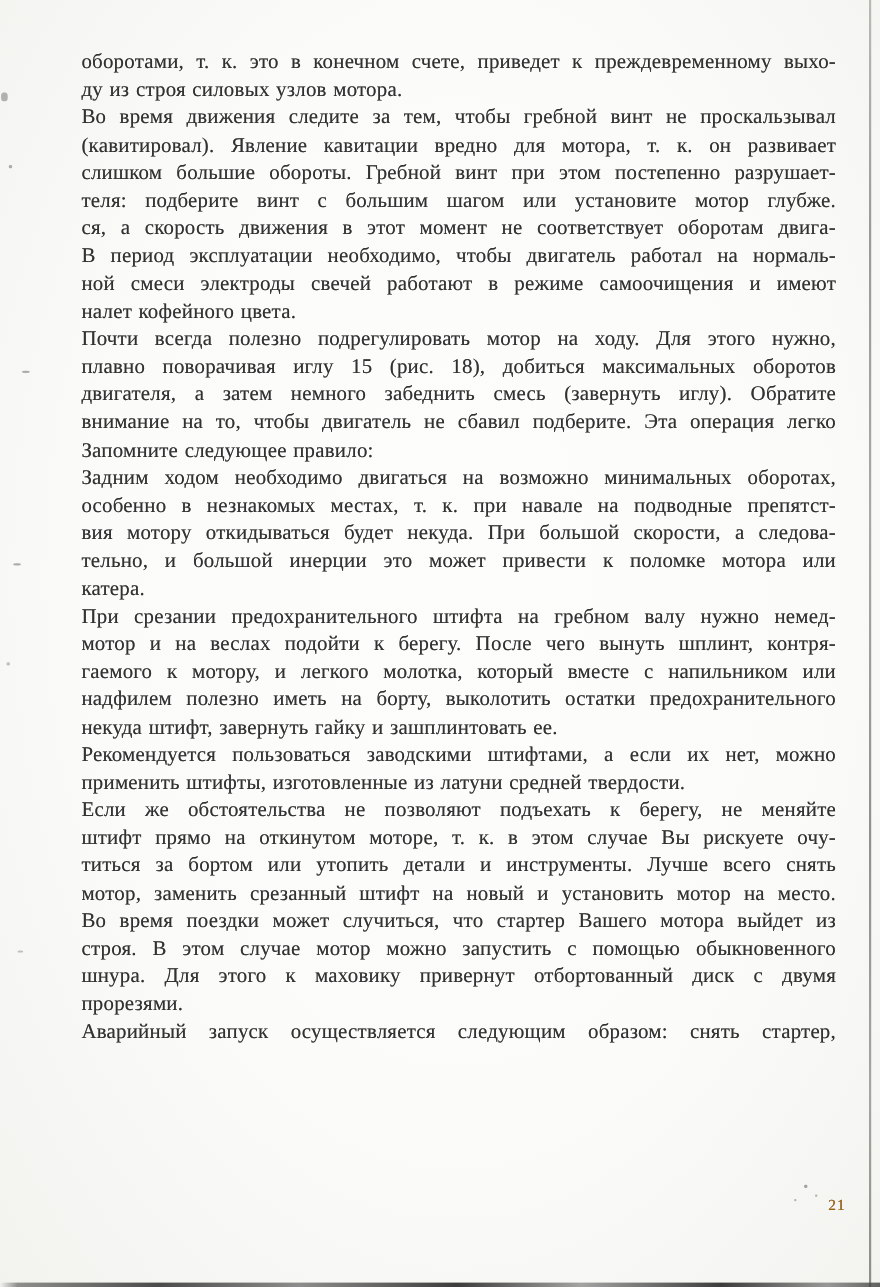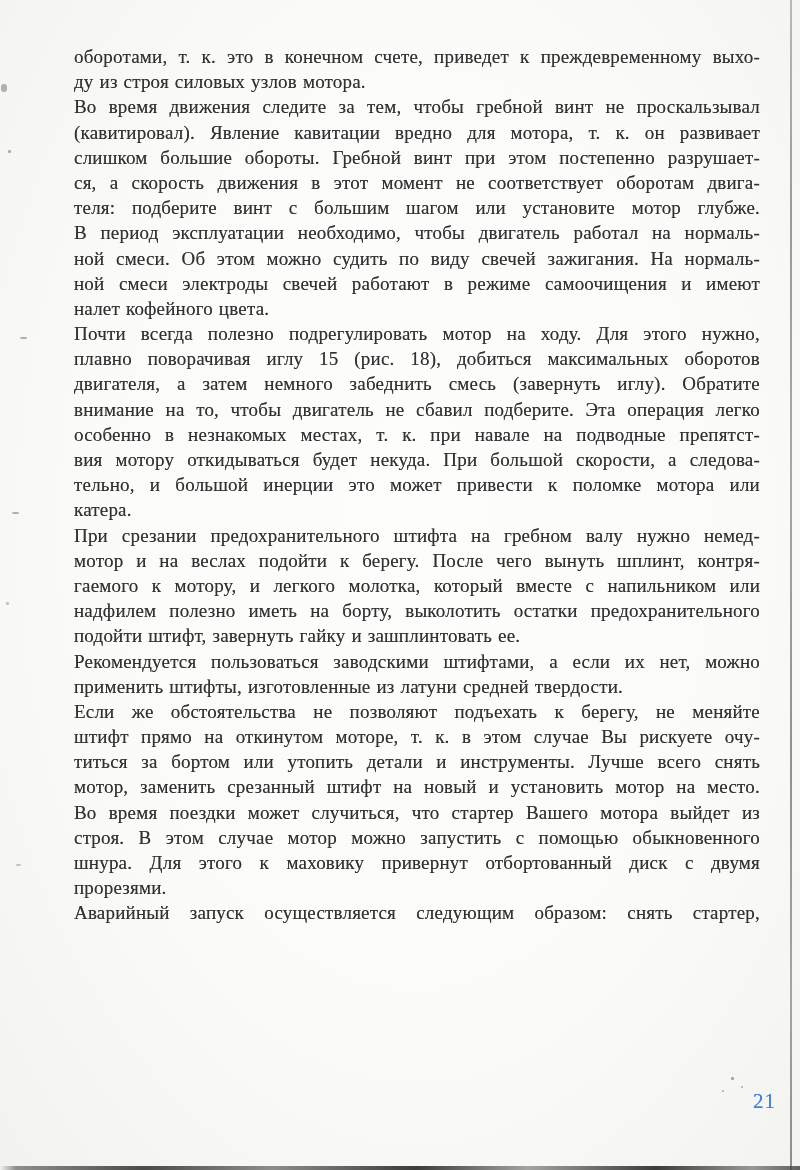--- a/index.html
+++ b/index.html
@@ -21,21 +21,21 @@
     text-shadow:0 0 0.6px rgba(50,50,50,0.6);
   }
   .line {
     height:25.2px; line-height:25.2px;
     white-space:nowrap;
     text-align:justify; text-align-last:left;
   }
   .line.just { white-space:normal; text-align-last:justify; }
   .page-number {
     position:absolute; left:753px; top:1089px;
-    color:#3b82f6; font-size:21px; letter-spacing:1px;
+    color:#a16207; font-size:14px; letter-spacing:1px;
     text-shadow:0 0 0.6px rgba(50,50,50,0.6);
   }
   .edge-right {
     position:absolute; top:0; bottom:0; left:790px; width:2px;
     background:linear-gradient(180deg, #b9b9b6 0%, #9a9a97 18%, #a8a8a5 40%, #90908d 65%, #a5a5a2 85%, #8c8c89 100%);
   }
   .edge-bottom {
     position:absolute; left:0; right:0; bottom:0; height:4px;
     background:linear-gradient(90deg,
       rgba(60,60,58,0) 0%, rgba(60,60,58,.55) 2%, rgba(45,45,43,.85) 18%,
@@ -56,39 +56,40 @@
 </head>
 <body>
 
 <div class="page">
   <div class="text-block">
       <div class="line just">оборотами, т. к. это в конечном счете, приведет к преждевременному выхо-</div>
       <div class="line">ду из строя силовых узлов мотора.</div>
       <div class="line just">Во время движения следите за тем, чтобы гребной винт не проскальзывал</div>
       <div class="line just">(кавитировал). Явление кавитации вредно для мотора, т. к. он развивает</div>
       <div class="line just">слишком большие обороты. Гребной винт при этом постепенно разрушает-</div>
+      <div class="line just">теля: подберите винт с большим шагом или установите мотор глубже.</div>
       <div class="line just">ся, а скорость движения в этот момент не соответствует оборотам двига-</div>
-      <div class="line just">теля: подберите винт с большим шагом или установите мотор глубже.</div>
       <div class="line just">В период эксплуатации необходимо, чтобы двигатель работал на нормаль-</div>
-      <div class="line just">ной смеси. Об этом можно судить по виду свечей зажигания. На нормаль-</div>
       <div class="line just">ной смеси электроды свечей работают в режиме самоочищения и имеют</div>
       <div class="line">налет  кофейного  цвета.</div>
       <div class="line just">Почти всегда полезно подрегулировать мотор на ходу. Для этого нужно,</div>
       <div class="line just">плавно поворачивая иглу 15 (рис. 18), добиться максимальных оборотов</div>
       <div class="line just">двигателя, а затем немного забеднить смесь (завернуть иглу). Обратите</div>
       <div class="line just">внимание на то, чтобы двигатель не сбавил подберите. Эта операция легко</div>
+      <div class="line">Запомните  следующее  правило:</div>
+      <div class="line just">Задним ходом необходимо двигаться на возможно минимальных оборотах,</div>
       <div class="line just">особенно в незнакомых местах, т. к. при навале на подводные препятст-</div>
       <div class="line just">вия мотору откидываться будет некуда. При большой скорости, а следова-</div>
       <div class="line just">тельно, и большой инерции это может привести к поломке мотора или</div>
       <div class="line">катера.</div>
       <div class="line just">При срезании предохранительного штифта на гребном валу нужно немед-</div>
       <div class="line just">мотор и на веслах подойти к берегу. После чего вынуть шплинт, контря-</div>
       <div class="line just">гаемого к мотору, и легкого молотка, который вместе с напильником или</div>
       <div class="line just">надфилем полезно иметь на борту, выколотить остатки предохранительного</div>
-      <div class="line">подойти штифт, завернуть гайку и зашплинтовать ее.</div>
+      <div class="line">некуда штифт, завернуть гайку и зашплинтовать ее.</div>
       <div class="line just">Рекомендуется пользоваться заводскими штифтами, а если их нет, можно</div>
       <div class="line">применить штифты, изготовленные из латуни средней твердости.</div>
       <div class="line just">Если же обстоятельства не позволяют подъехать к берегу, не меняйте</div>
       <div class="line just">штифт прямо на откинутом моторе, т. к. в этом случае Вы рискуете очу-</div>
       <div class="line just">титься за бортом или утопить детали и инструменты. Лучше всего снять</div>
       <div class="line just">мотор, заменить срезанный штифт на новый и установить мотор на место.</div>
       <div class="line just">Во время поездки может случиться, что стартер Вашего мотора выйдет из</div>
       <div class="line just">строя. В этом случае мотор можно запустить с помощью обыкновенного</div>
       <div class="line just">шнура. Для этого к маховику привернут отбортованный диск с двумя</div>
       <div class="line">прорезями.</div>

